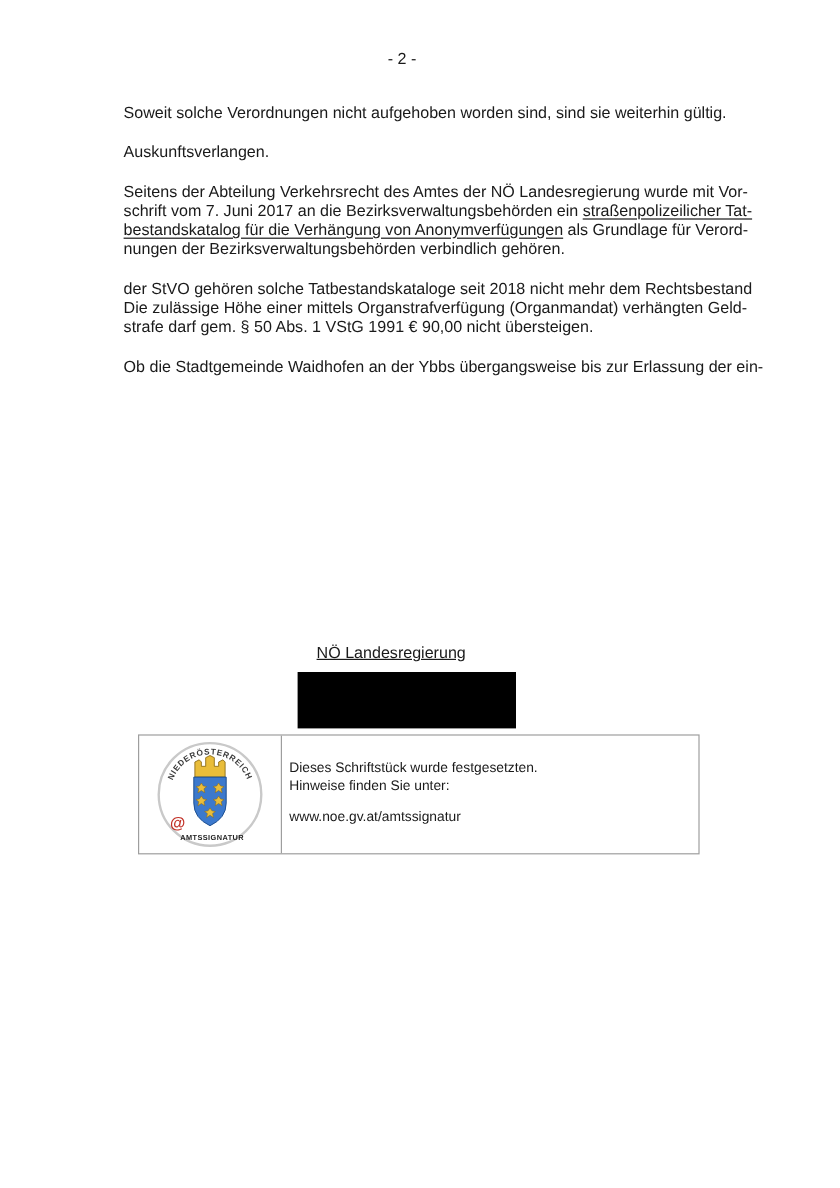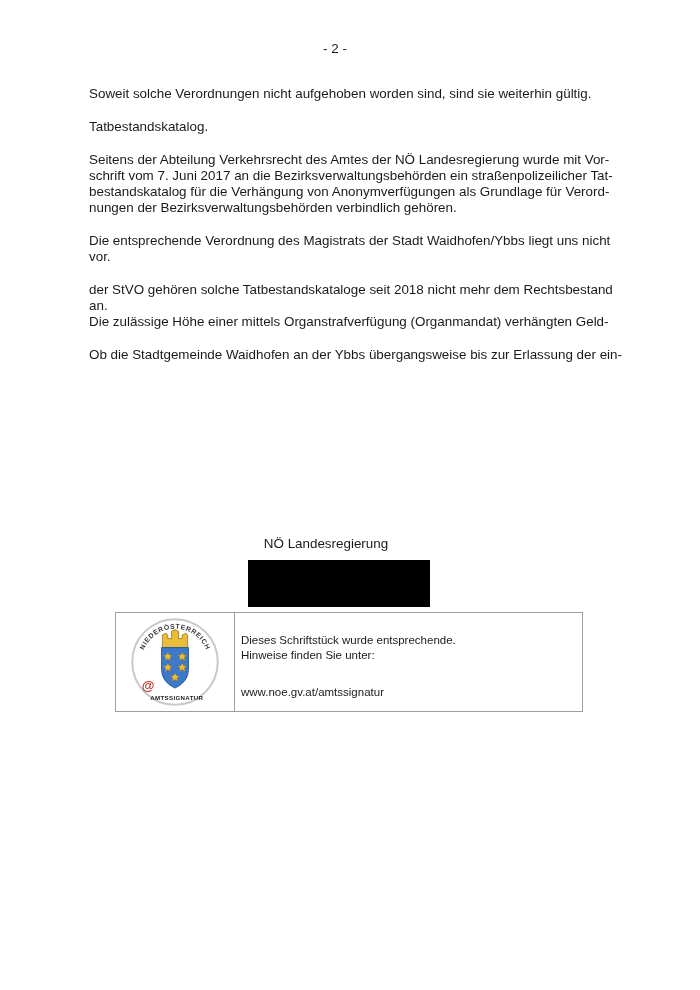--- a/index.html
+++ b/index.html
@@ -25,27 +25,27 @@
   }
   .page-number{
     position:absolute;top:41px;left:0;width:670px;
     text-align:center;
     font-size:13.4px;line-height:16px;
   }
   .body-text{
     position:absolute;left:85px;top:86px;width:560px;
     font-size:13.4px;line-height:16px;
   }
-  .para{margin:0 0 17px 4px;}
+  .para{margin:0 0 17px 18px;}
   .line{white-space:nowrap;height:16px;}
-  .u{text-underline-offset:2px;}
+  .u{text-decoration:underline;text-underline-offset:2px;}
   .signatory{
     position:absolute;top:536px;left:0;width:652px;
     text-align:center;
-    font-size:13.4px;line-height:16px;
+    font-size:13.4px;line-height:16px;text-decoration:underline;
   }
   .redaction{
     position:absolute;left:248px;top:560px;width:182px;height:47px;
     background:var(--redaction);
   }
   .sig-box{
     position:absolute;left:115px;top:612px;width:468px;height:100px;
     border:1px solid var(--box_border);
     box-sizing:border-box;
     background:#ffffff;
@@ -55,50 +55,46 @@
     width:118px;flex:0 0 118px;
     border-right:1px solid var(--box_border);
     display:flex;align-items:center;justify-content:center;
   }
   .seal-svg{width:90px;height:90px;display:block;}
   .text-cell{
     flex:1;
     padding:20px 8px 0 6px;
     font-size:11.5px;line-height:15px;
   }
-  .url-line{margin-top:22px;}
+  .url-line{margin-top:11px;}
 </style>
 </head>
 <body>
 
 <div class="page">
 
   <div class="page-number">- 2 -</div>
 
   <div class="body-text">
       <div class="para">
         <div class="line"><span>Soweit solche Verordnungen nicht aufgehoben worden sind, sind sie weiterhin gültig.</span></div>
       </div>
       <div class="para">
-        <div class="line"><span>Tatbestandskatalog.</span></div>
+        <div class="line"><span>Auskunftsverlangen.</span></div>
       </div>
       <div class="para">
         <div class="line"><span>Seitens der Abteilung Verkehrsrecht des Amtes der NÖ Landesregierung wurde mit Vor-</span></div>
         <div class="line"><span>schrift vom 7. Juni 2017 an die Bezirksverwaltungsbehörden ein </span><span class="u">straßenpolizeilicher Tat-</span></div>
         <div class="line"><span class="u">bestandskatalog für die Verhängung von Anonymverfügungen</span><span> als Grundlage für Verord-</span></div>
         <div class="line"><span>nungen der Bezirksverwaltungsbehörden verbindlich gehören.</span></div>
       </div>
       <div class="para">
-        <div class="line"><span>Die entsprechende Verordnung des Magistrats der Stadt Waidhofen/Ybbs liegt uns nicht</span></div>
-        <div class="line"><span>vor.</span></div>
-      </div>
-      <div class="para">
         <div class="line"><span>der StVO gehören solche Tatbestandskataloge seit 2018 nicht mehr dem Rechtsbestand</span></div>
-        <div class="line"><span>an.</span></div>
         <div class="line"><span>Die zulässige Höhe einer mittels Organstrafverfügung (Organmandat) verhängten Geld-</span></div>
+        <div class="line"><span>strafe darf gem. § 50 Abs. 1 VStG 1991 € 90,00 nicht übersteigen.</span></div>
       </div>
       <div class="para">
         <div class="line"><span>Ob die Stadtgemeinde Waidhofen an der Ybbs übergangsweise bis zur Erlassung der ein-</span></div>
       </div>
     </div>
 
   <div class="signatory">NÖ Landesregierung</div>
 
   <div class="redaction"></div>
 
@@ -122,19 +118,19 @@
             <use href="#eagle" x="42" y="56"></use>
             <use href="#eagle" x="58" y="56"></use>
             <use href="#eagle" x="50" y="67"></use>
           </g>
         </g>
         <text x="20" y="81" text-anchor="middle" font-size="14.5" font-weight="700" fill="var(--seal_red)">@</text>
         <text x="52" y="92" text-anchor="middle" font-size="6.8" font-weight="700" letter-spacing="0.4" fill="#222222">AMTSSIGNATUR</text>
       </svg>
     </div>
     <div class="text-cell">
-      <div>Dieses Schriftstück wurde entsprechende.</div>
+      <div>Dieses Schriftstück wurde festgesetzten.</div>
       <div>Hinweise finden Sie unter:</div>
       <div class="url-line">www.noe.gv.at/amtssignatur</div>
     </div>
   </div>
 
 </div>
 
 </body></html>

